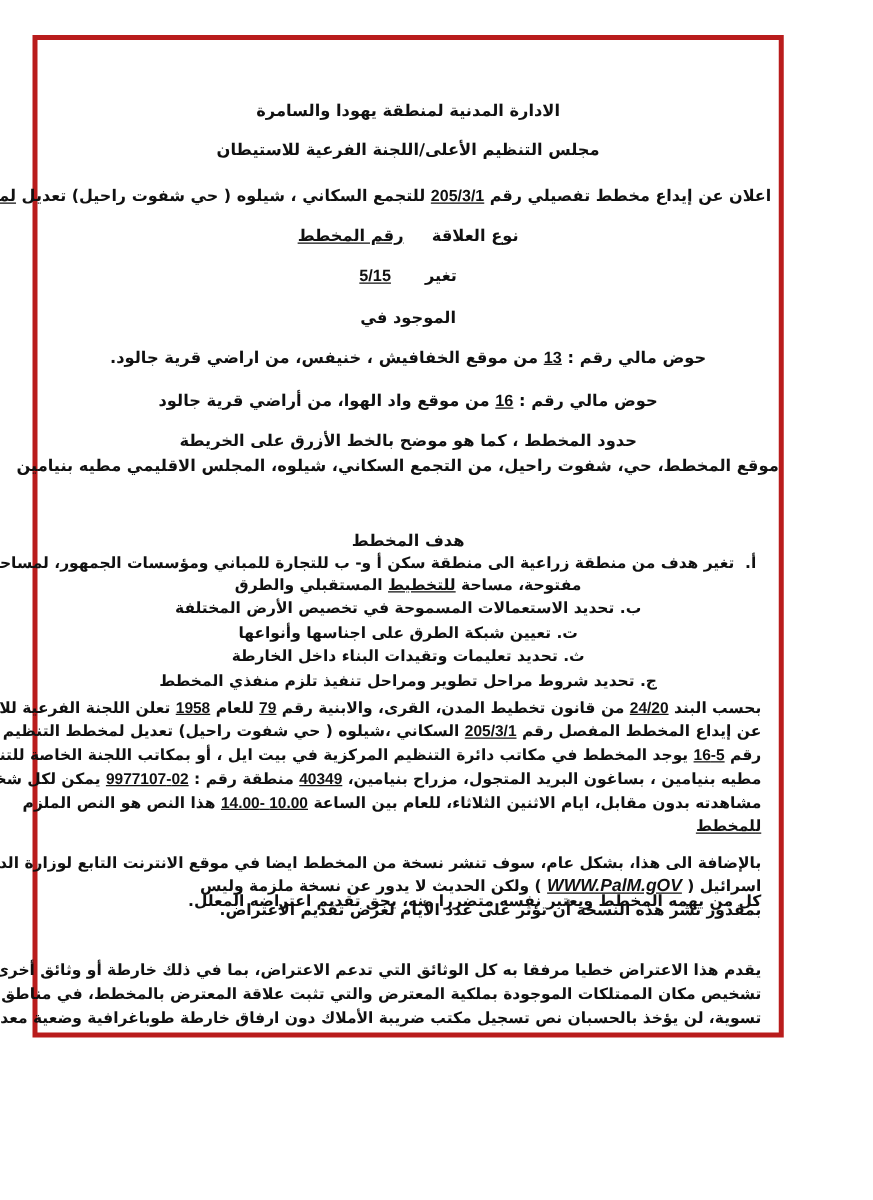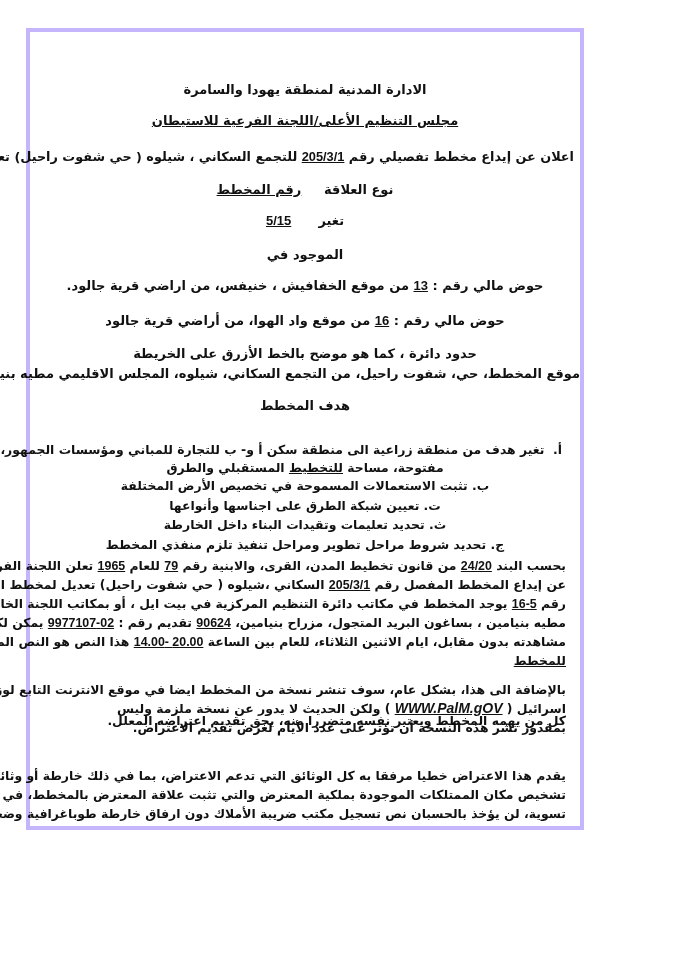--- a/index.html
+++ b/index.html
@@ -1,40 +1,40 @@
 <!DOCTYPE html>
 <html><head>
   <meta charset="utf-8">
   <style>
     html, body { margin: 0; padding: 0; }
     body {
       width: 698px; height: 960px; background: #ffffff; position: relative; overflow: hidden;
       font-family: "DejaVu Sans", "Liberation Sans", sans-serif; color: #111;
     }
     .frame {
-      position: absolute; left: 26px; top: 28px; width: 558px; height: 802px;
-      border: 4px solid #c4b5fd; box-sizing: border-box; background: #fff;
+      position: absolute; left: 26px; top: 28px; width: 601px; height: 802px;
+      border: 4px solid #b91c1c; box-sizing: border-box; background: #fff;
     }
     .doc { position: absolute; left: 0; top: 0; width: 100%; direction: rtl; }
     .c { position: absolute; left: 0; right: 0; text-align: center; font-size: 13px; font-weight: bold; white-space: nowrap; }
     .r { position: absolute; right: 14px; left: 10px; text-align: right; font-size: 12.4px; font-weight: bold; white-space: nowrap; line-height: 17px; }
     .u { text-decoration: underline; }
     .num { font-family: "Liberation Sans", sans-serif; font-weight: bold; text-decoration: underline; }
     .url { font-family: "Liberation Sans", sans-serif; font-size: 14px; font-weight: bold; text-decoration: underline; font-style: italic; }
     .li { position: absolute; left: 0; right: 0; text-align: center; font-size: 12.4px; font-weight: bold; white-space: nowrap; }
     .lia { position: absolute; right: 18px; left: 10px; text-align: right; font-size: 12.4px; font-weight: bold; white-space: nowrap; }
   </style>
 </head>
 <body>
 
 <div class="frame">
   <div class="doc">
 
     <div class="c" style="top:50px;">الادارة المدنية لمنطقة يهودا والسامرة</div>
-    <div class="c" style="top:81px;text-decoration:underline;">مجلس التنظيم الأعلى/اللجنة الفرعية للاستيطان</div>
+    <div class="c" style="top:81px;">مجلس التنظيم الأعلى/اللجنة الفرعية للاستيطان</div>
 
     <div class="r" style="top:116px; right:6px; font-size:12.8px;">
       <span>اعلان عن إيداع مخطط تفصيلي رقم</span>
       <span class="num">205/3/1</span>
       <span>للتجمع السكاني ، شيلوه ( حي شفوت راحيل) تعديل</span>
       <span class="u">لمخطط</span>
       
     </div>
 
     <div class="c" style="top:150px;">
@@ -54,35 +54,35 @@
       <span>حوض مالي رقم :</span>
       <span class="num">13</span>
       <span>من موقع الخفافيش ، خنيفس، من اراضي قرية جالود.</span>
     </div>
     <div class="c" style="top:281px;">
       <span>حوض مالي رقم :</span>
       <span class="num">16</span>
       <span>من موقع  واد الهوا، من أراضي قرية جالود</span>
     </div>
 
-    <div class="c" style="top:314px;">حدود دائرة ، كما هو موضح بالخط الأزرق على الخريطة</div>
+    <div class="c" style="top:314px;">حدود المخطط ، كما هو موضح بالخط الأزرق على الخريطة</div>
     <div class="c" style="top:334px;">موقع المخطط، حي،  شفوت راحيل، من التجمع السكاني، شيلوه، المجلس الاقليمي مطيه بنيامين</div>
 
-    <div class="c" style="top:366px;">هدف المخطط</div>
+    <div class="c" style="top:394px;">هدف المخطط</div>
 
     <div class="lia" style="top:410px;">
       <span>أ.</span>&nbsp;
       <span>تغير هدف من منطقة زراعية الى منطقة سكن أ و- ب للتجارة للمباني ومؤسسات الجمهور، لمساحة عامة</span>
     </div>
     <div class="li" style="top:428px;">
       <span>مفتوحة، مساحة </span><span class="u">للتخطيط</span><span> المستقبلي والطرق</span>
     </div>
     <div class="li" style="top:446px;">
       <span>ب.</span>
-      <span>تثبت الاستعمالات المسموحة في تخصيص الأرض المختلفة</span>
+      <span>تحديد الاستعمالات المسموحة في تخصيص الأرض المختلفة</span>
     </div>
     <div class="li" style="top:466px;">
       <span>ت.</span>
       <span>تعيين شبكة الطرق على اجناسها وأنواعها</span>
     </div>
     <div class="li" style="top:485px;">
       <span>ث.</span>
       <span>تحديد تعليمات وتقيدات البناء داخل الخارطة</span>
     </div>
     <div class="li" style="top:505px;">
@@ -90,43 +90,43 @@
       <span>تحديد شروط مراحل تطوير ومراحل تنفيذ تلزم منفذي المخطط</span>
     </div>
 
     <div>
       <div class="r" style="top:525px;">
         <span>بحسب البند</span>
         <span class="num">24/20</span>
         <span>من قانون تخطيط المدن، القرى، والابنية رقم</span>
         <span class="num">79</span>
         <span>للعام</span>
-        <span class="num">1965</span>
+        <span class="num">1958</span>
         <span>تعلن اللجنة الفرعية للاستيطان</span>
       </div>
       <div class="r" style="top:544px;">
         <span>عن إيداع المخطط المفصل رقم</span>
         <span class="num">205/3/1</span>
         <span> السكاني ،شيلوه ( حي شفوت راحيل) تعديل لمخطط التنظيم الاقليمي</span>
       </div>
       <div class="r" style="top:563px;">
         <span>رقم</span>
         <span class="num">5-16</span>
         <span>يوجد المخطط في مكاتب دائرة التنظيم المركزية في بيت ايل ، أو بمكاتب اللجنة الخاصة للتنظيم والبناء</span>
       </div>
       <div class="r" style="top:582px;">
         <span>مطيه بنيامين ، بساغون البريد المتجول، مزراح بنيامين،</span>
-        <span class="num">90624</span>
-        <span>تقديم رقم :</span>
+        <span class="num">40349</span>
+        <span>منطقة رقم :</span>
         <span class="num">02-9977107</span>
         <span>يمكن لكل شخص</span>
       </div>
       <div class="r" style="top:601px;">
         <span>مشاهدته بدون مقابل، ايام الاثنين الثلاثاء، للعام بين الساعة</span>
-        <span class="num">20.00 -14.00</span>
+        <span class="num">10.00 -14.00</span>
         <span>هذا النص هو النص الملزم</span>
       </div>
       <div class="r u" style="top:620px;">للمخطط</div>
     </div>
 
     <div>
       <div class="r" style="top:649px;">بالإضافة الى هذا، بشكل عام، سوف تنشر نسخة من المخطط ايضا في موقع الانترنت التابع لوزارة الداخلية في</div>
       <div class="r" style="top:668px;">
         <span>اسرائيل (</span>
         <span class="url">WWW.PalM.gOV</span>

